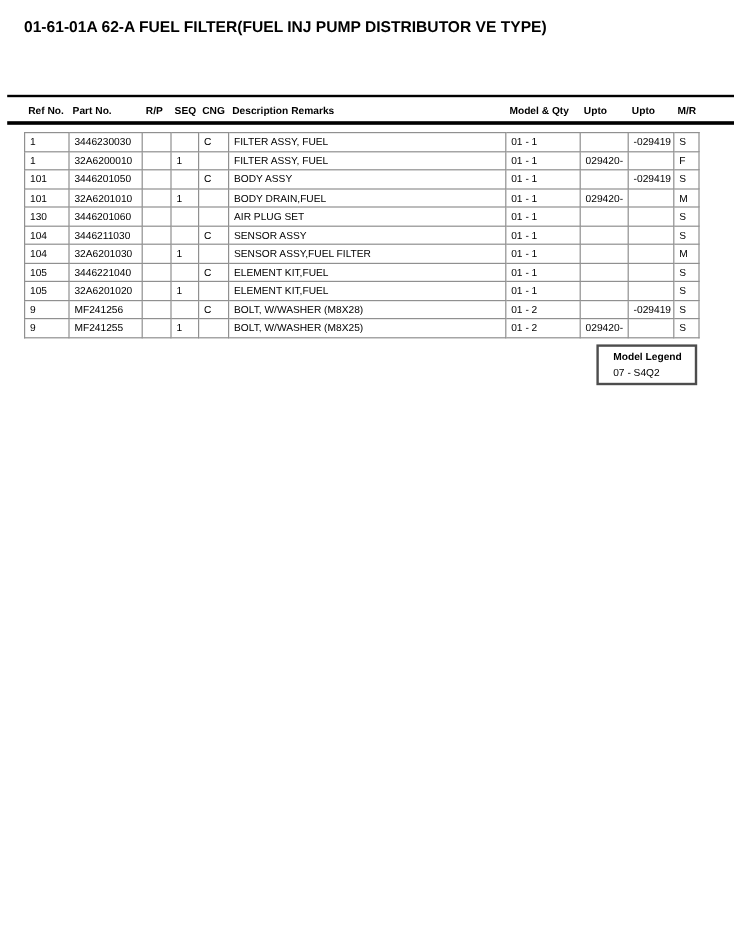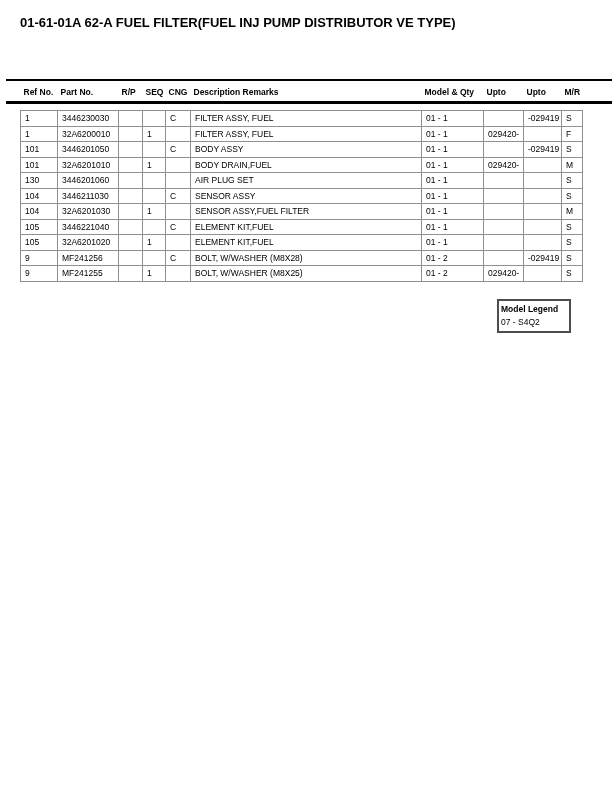--- a/index.html
+++ b/index.html
@@ -43,24 +43,24 @@
     vertical-align: top; padding-top: 6px;
     border: none; white-space: nowrap; overflow: hidden;
   }
   table.parts tbody td {
     border: 1px solid #909090;
     padding: 0 0 0 4px; height: 14.5px;
     vertical-align: middle; white-space: nowrap; overflow: hidden;
   }
 
   .legend {
-    position: absolute; left: 497px; top: 299px; width: 64px;
+    position: absolute; left: 497px; top: 287px; width: 64px;
     background: #fff;
     border: 2px solid #4d4d4d;
-    padding: 3px 4px 4px 2px;
+    padding: 3px 4px 4px 12px;
   }
   .legend .legend-title { font-size: 8.5px; font-weight: bold; white-space: nowrap; }
   .legend .legend-entry { font-size: 8.5px; margin-top: 3px; white-space: nowrap; }
 </style>
 </head>
 <body>
 
 <div class="page">
 
   <div class="title">01-61-01A 62-A FUEL FILTER(FUEL INJ PUMP DISTRIBUTOR VE TYPE)</div>

